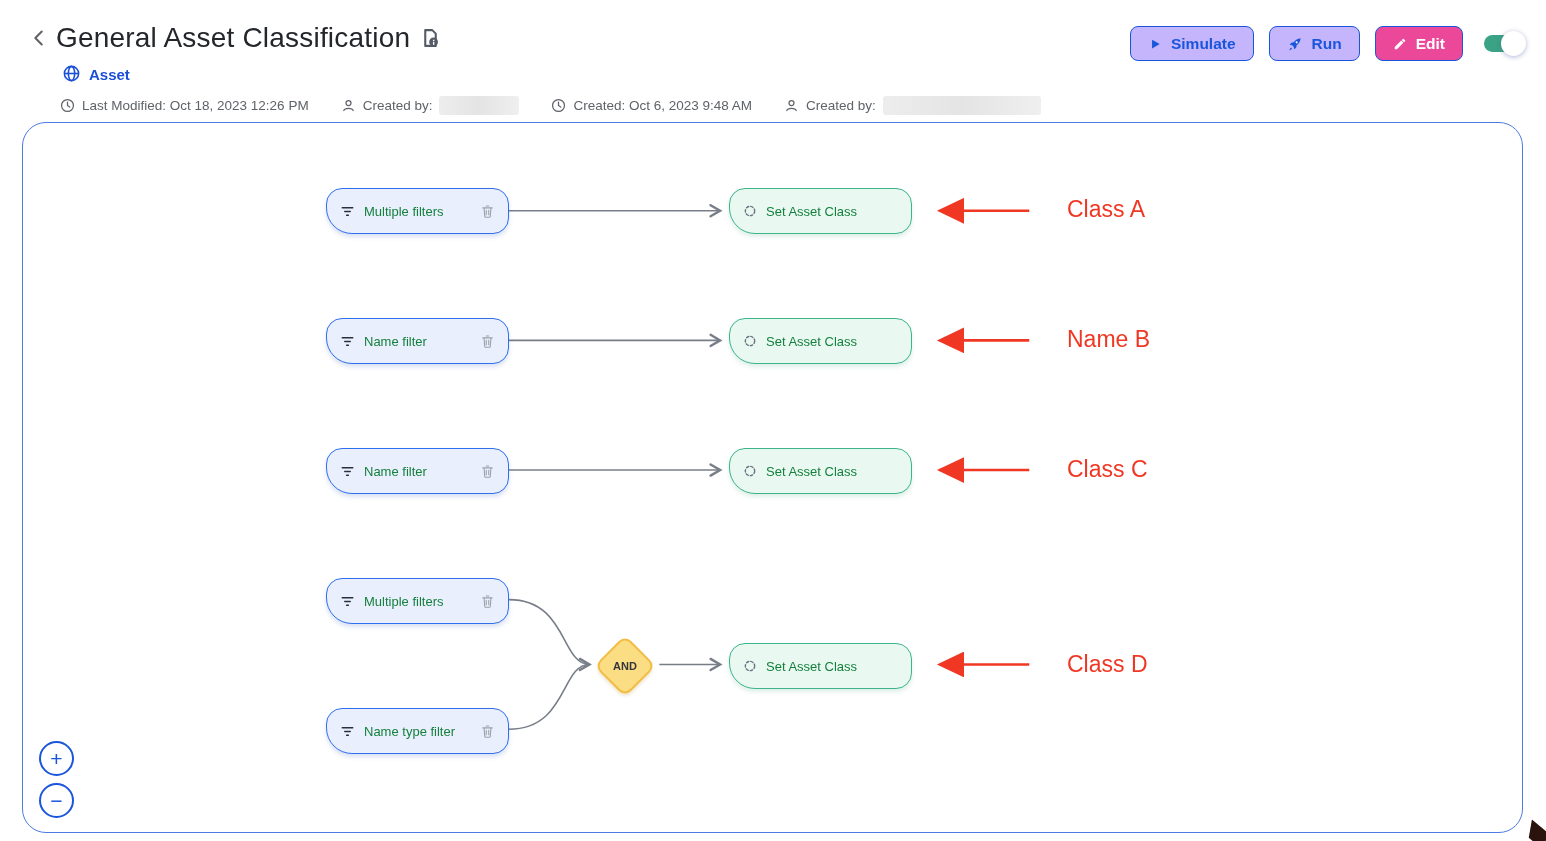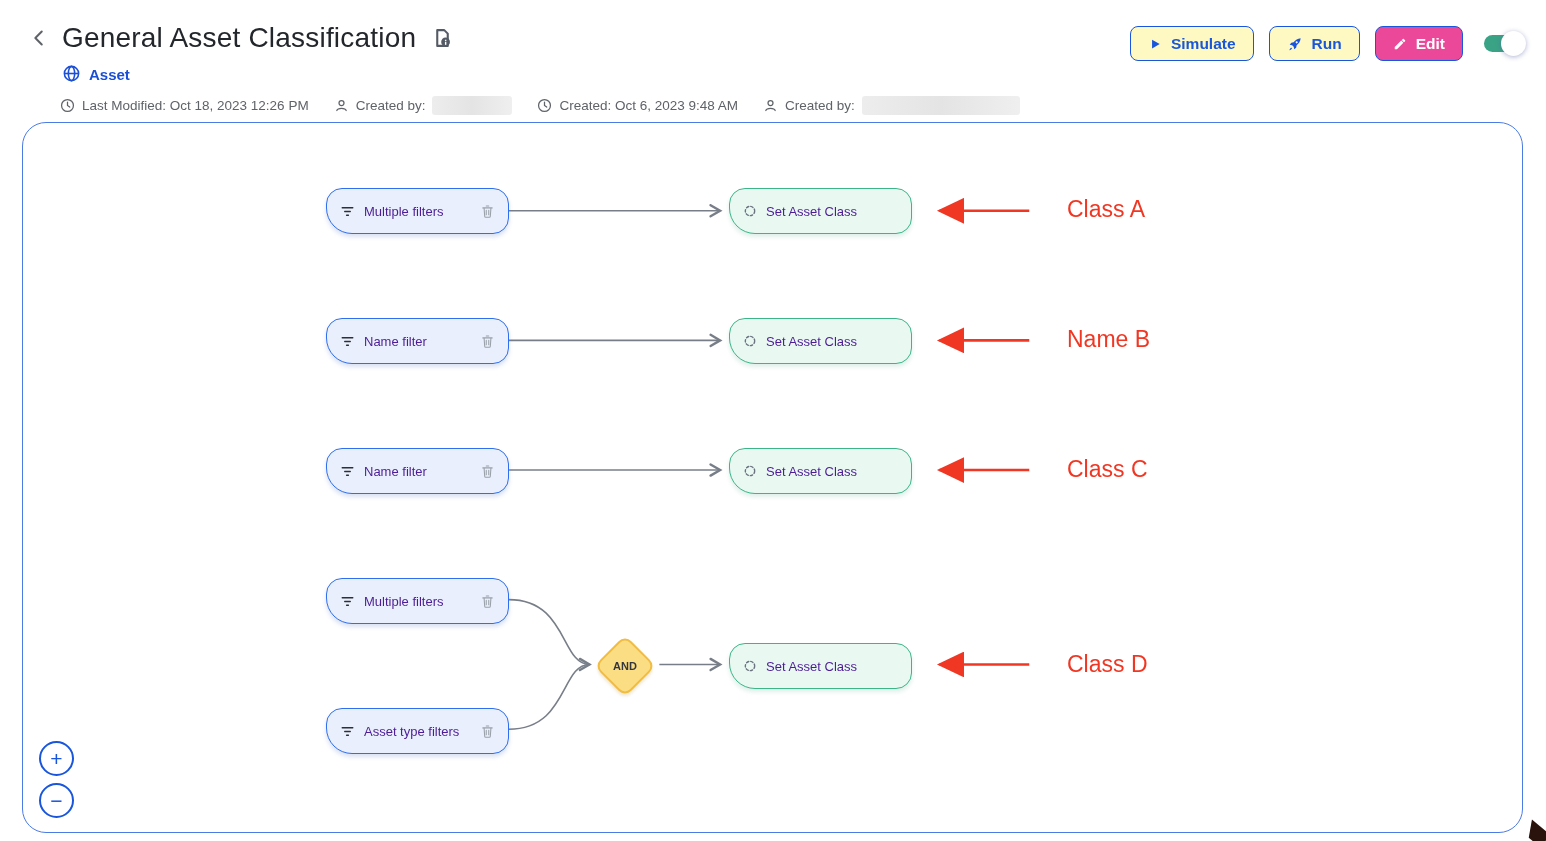--- a/index.html
+++ b/index.html
@@ -1,48 +1,48 @@
 <!DOCTYPE html>
 <html><head>
 <meta charset="utf-8">
 <style>
   * { margin:0; padding:0; box-sizing:border-box; }
   html,body { width:1546px; height:841px; background:#ffffff; overflow:hidden;
               font-family:"Liberation Sans", sans-serif; position:relative; }
 
   
   .header { position:absolute; left:0; top:0; width:100%; height:122px; background:#fff; }
-  .title-row { position:absolute; left:26px; top:22px; display:flex; align-items:center; gap:10px; }
+  .title-row { position:absolute; left:26px; top:22px; display:flex; align-items:center; gap:4px; }
   .back-btn { width:26px; height:26px; display:flex; align-items:center; justify-content:center; cursor:pointer; }
   .page-title { font-size:28px; color:#23262b; font-weight:500; letter-spacing:.2px; }
   .title-doc-icon { margin-left:6px; display:flex; align-items:center; }
   .crumb-row { position:absolute; left:62px; top:64px; display:flex; align-items:flex-end; gap:8px; cursor:pointer; }
   .crumb-label { color:#1a4fd6; font-size:15px; font-weight:700; }
-  .meta-row { position:absolute; left:60px; top:96px; display:flex; align-items:center; gap:25px;
+  .meta-row { position:absolute; left:60px; top:96px; display:flex; align-items:center; gap:32px;
               font-size:13.5px; color:#5f6368; }
   .meta-item { display:flex; align-items:center; gap:7px; }
   .redacted { height:19px; border-radius:3px; background:linear-gradient(90deg,#ededed,#e4e4e4,#efefef); }
   .redacted.r1 { width:80px; } .redacted.r2 { width:158px; }
 
   .actions-row { position:absolute; right:24px; top:26px; display:flex; align-items:center; gap:15px; }
   .btn { display:flex; align-items:center; gap:9px; height:35px; padding:0 17px; border-radius:8px;
          border:1.8px solid #1a56db; color:#1a56db; font-size:15.5px; font-weight:700;
-         background:#fef9c3; cursor:pointer; }
+         background:#c4b5fd; cursor:pointer; }
   .btn.primary { background:#ec4899; color:#fff; border-color:#1a56db; }
   .toggle { position:relative; width:38px; height:17px; border-radius:9px; background:#3aa385; margin-left:6px; cursor:pointer; }
   .toggle .knob { position:absolute; right:-4px; top:-4px; width:25px; height:25px; border-radius:50%;
                   background:#fff; box-shadow:0 1px 5px rgba(80,90,160,.45); }
 
   
   .canvas { position:absolute; left:22px; top:122px; width:1501px; height:711px;
             border:1.6px solid #4d7be4; border-radius:24px; background:#fff; }
   .layer { position:absolute; left:0; top:0; width:100%; height:100%; }
 
   .node { position:absolute; display:flex; align-items:center; gap:9px; height:46px; width:183px;
-          padding:0 13px; font-size:13px; color:#4c1d95; font-weight:500; }
+          padding:0 13px; font-size:13px; color:#15803d; font-weight:500; }
   .filter-node { background:#e9effc; border:1.8px solid #2f6fed; border-radius:16px 16px 16px 26px;
                  box-shadow:0 3px 4px rgba(50,90,190,.18); cursor:pointer; }
   .filter-node .trash { margin-left:auto; display:flex; cursor:pointer; }
   .action-node { background:#e9f9f2; border:1.7px solid #3cb589; border-radius:16px 16px 16px 26px;
                  box-shadow:0 3px 4px rgba(40,150,110,.15); cursor:pointer; }
 
   .f1 { left:303px; top:65px; }  .f2 { left:303px; top:195px; } .f3 { left:303px; top:325px; }
   .f4 { left:303px; top:455px; } .f5 { left:303px; top:585px; }
   .a1 { left:706px; top:65px; }  .a2 { left:706px; top:195px; } .a3 { left:706px; top:325px; }
   .a4 { left:706px; top:520px; }
@@ -222,21 +222,21 @@
     <span class="trash">
         <svg width="15" height="16" viewBox="0 0 24 24">
           <path d="M4.5 7h15M10 4h4M6.5 7l1 13.2c0 .9.8 1.8 1.8 1.8h5.4c1 0 1.8-.9 1.8-1.8l1-13.2M10 11v7M14 11v7" fill="none" stroke="#9aa0a8" stroke-width="1.7" stroke-linecap="round" stroke-linejoin="round"></path>
         </svg>
       </span>
   </div>
   <div class="node filter-node f5">
     <svg width="15" height="15" viewBox="0 0 24 24">
         <path d="M3.5 6h17M7.5 12h9M10.5 18h3" stroke="#2b2f38" stroke-width="2.1" stroke-linecap="round" fill="none"></path>
       </svg>
-    <span>Asset type filters</span>
+    <span>Name type filter</span>
     <span class="trash">
         <svg width="15" height="16" viewBox="0 0 24 24">
           <path d="M4.5 7h15M10 4h4M6.5 7l1 13.2c0 .9.8 1.8 1.8 1.8h5.4c1 0 1.8-.9 1.8-1.8l1-13.2M10 11v7M14 11v7" fill="none" stroke="#9aa0a8" stroke-width="1.7" stroke-linecap="round" stroke-linejoin="round"></path>
         </svg>
       </span>
   </div>
 
   <div class="node action-node a1">
     <svg width="14" height="14" viewBox="0 0 24 24">
         <circle cx="12" cy="12" r="8" fill="none" stroke="#6b7280" stroke-width="2.4" stroke-dasharray="4.2 3.4" stroke-linecap="round"></circle>

